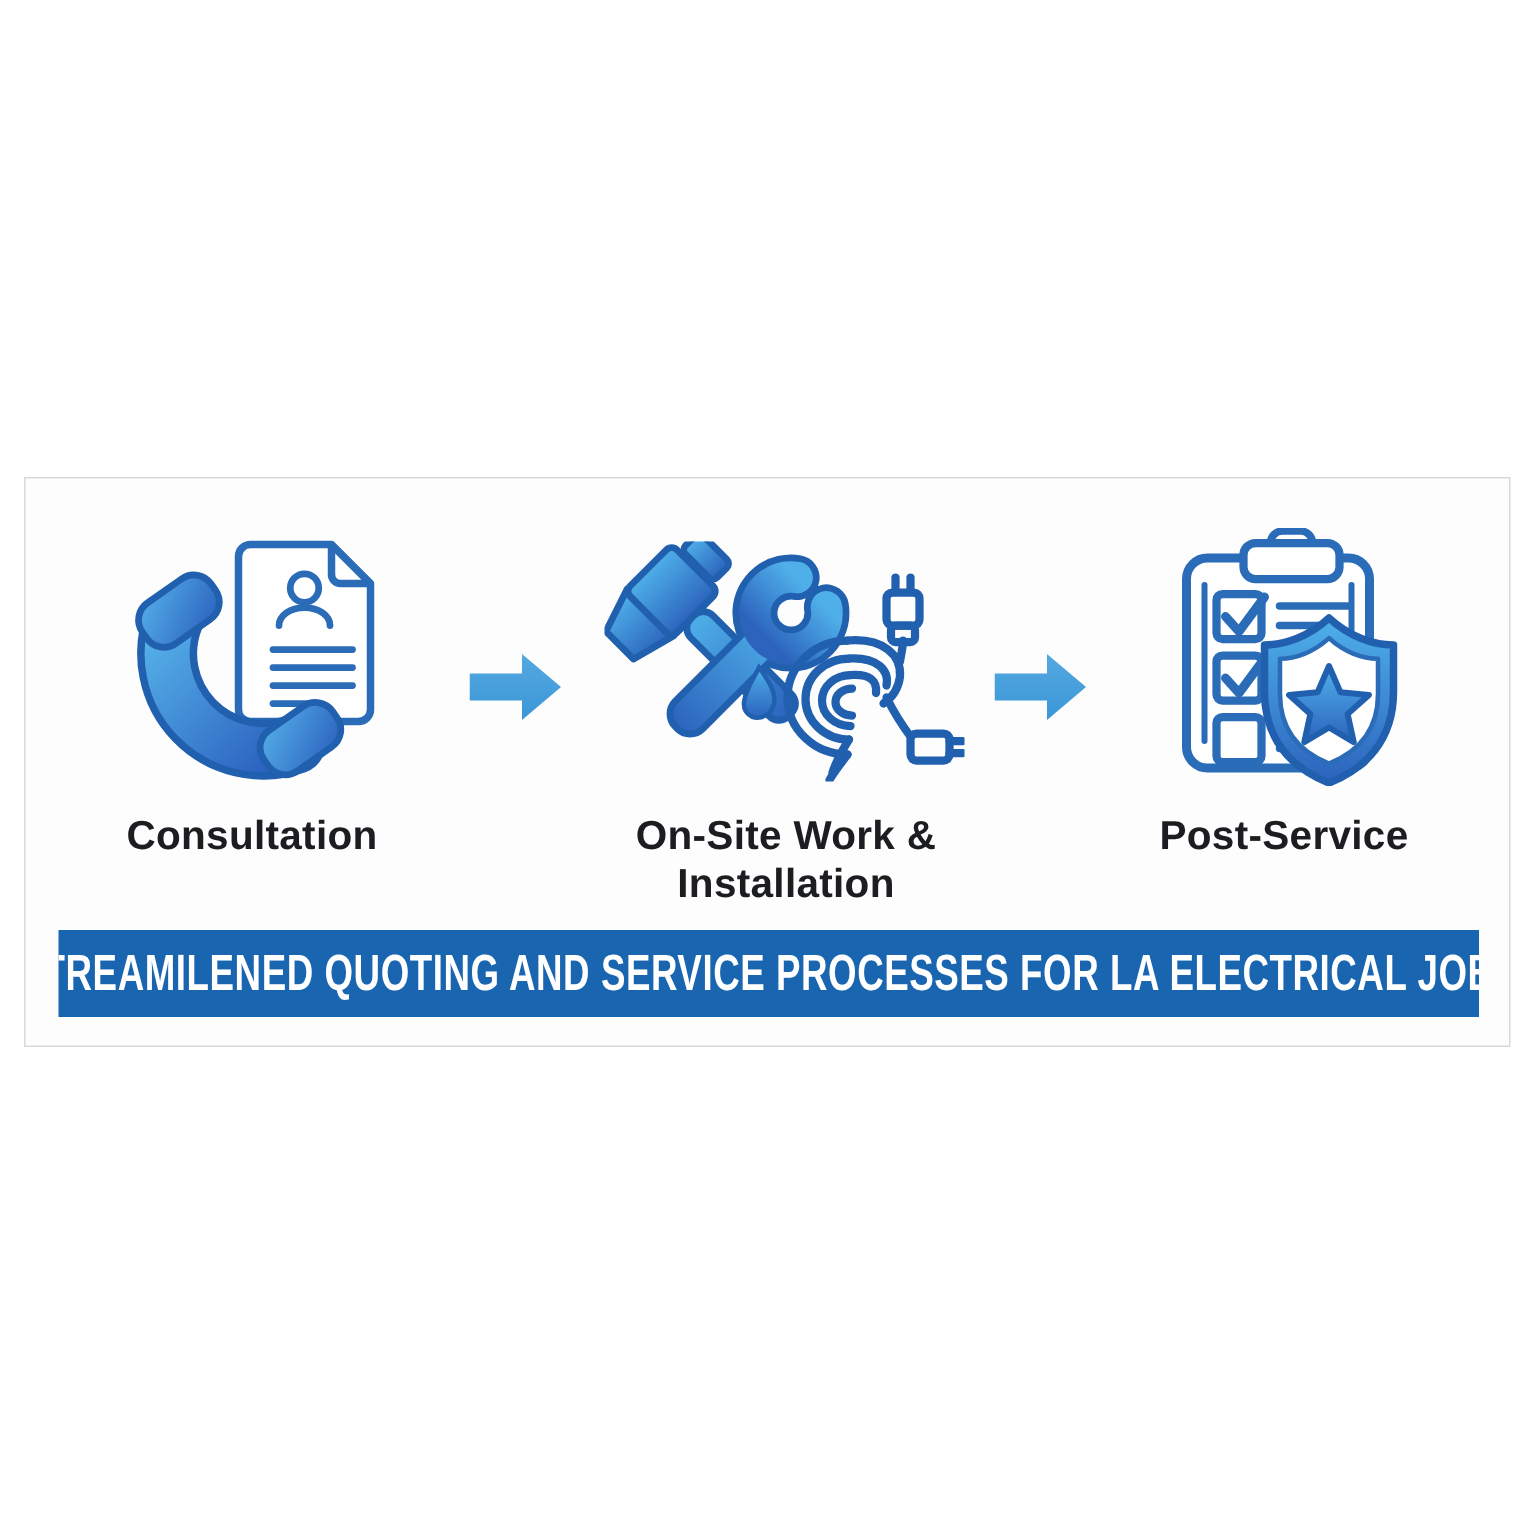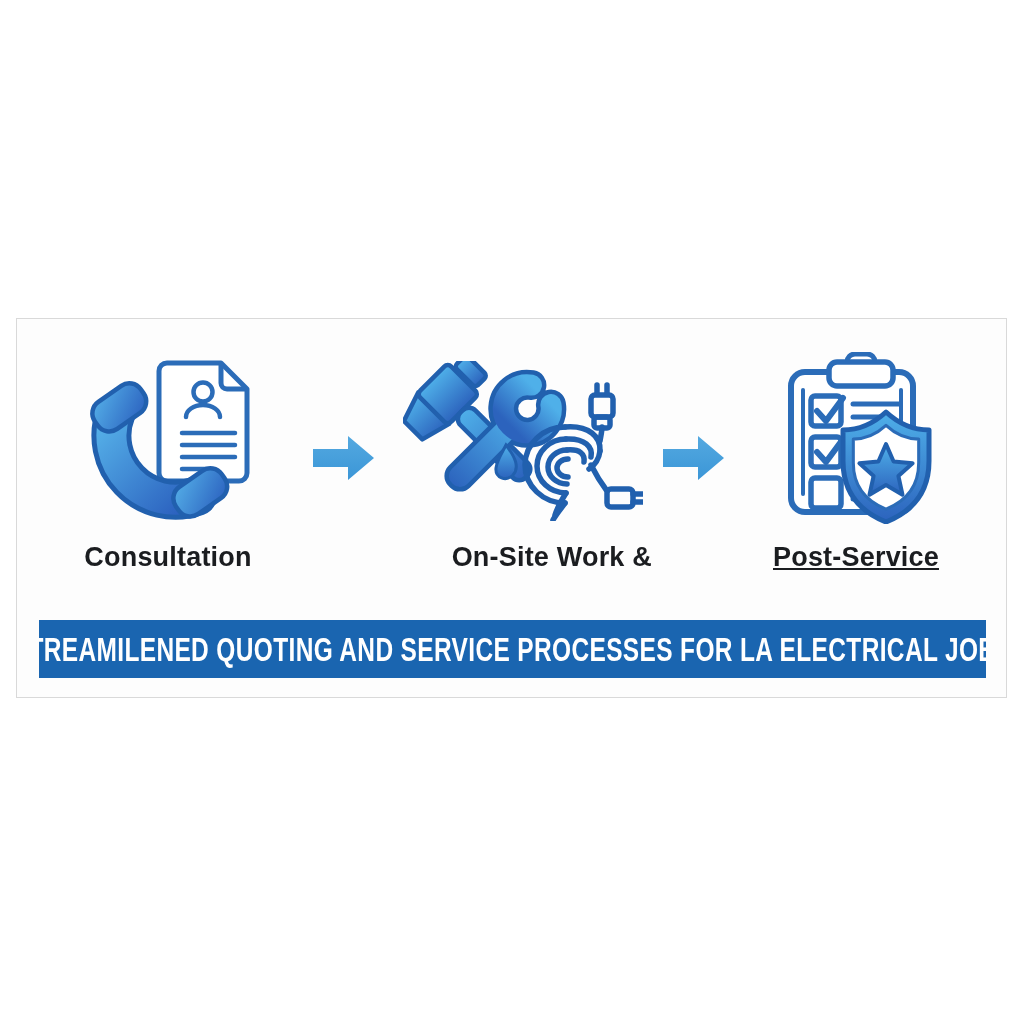--- a/index.html
+++ b/index.html
@@ -149,24 +149,25 @@
             <path d="M107,60 C120,72 136,78 150,78 L150,109 C150,141 132,160 107,170 C82,160 64,141 64,109 L64,78 C78,78 94,72 107,60 Z" fill="#ffffff" stroke="#2b6cb8" stroke-width="4" stroke-linejoin="round"></path>
           </g>
           <polygon points="107,92 114.6,109.5 133.6,111.3 119.4,124 123.5,142.7 107,133 90.5,142.7 94.6,124 80.4,111.3 99.4,109.5" fill="url(#gBlueV)" stroke="#2160ae" stroke-width="4" stroke-linejoin="round"></polygon>
         </g>
       </svg>
     </div>
 
     <div class="step-label" style="left:11px;top:222px;">
       <div>Consultation</div>
     </div>
-    <div class="step-label" style="left:355px;top:222px;text-align:right;">
+    <div class="step-label" style="left:367px;top:222px;">
       <div>On-Site Work &amp;</div>
+      <div>Installation</div>
     </div>
-    <div class="step-label" style="left:699px;top:222px;text-decoration:underline;">
+    <div class="step-label" style="left:699px;top:222px;">
       <div>Post-Service</div>
     </div>
 
     <div class="banner">
       <div class="banner-text">STREAMILENED QUOTING AND SERVICE PROCESSES FOR LA ELECTRICAL JOBS</div>
     </div>
 
   </div>
 </div>
 

